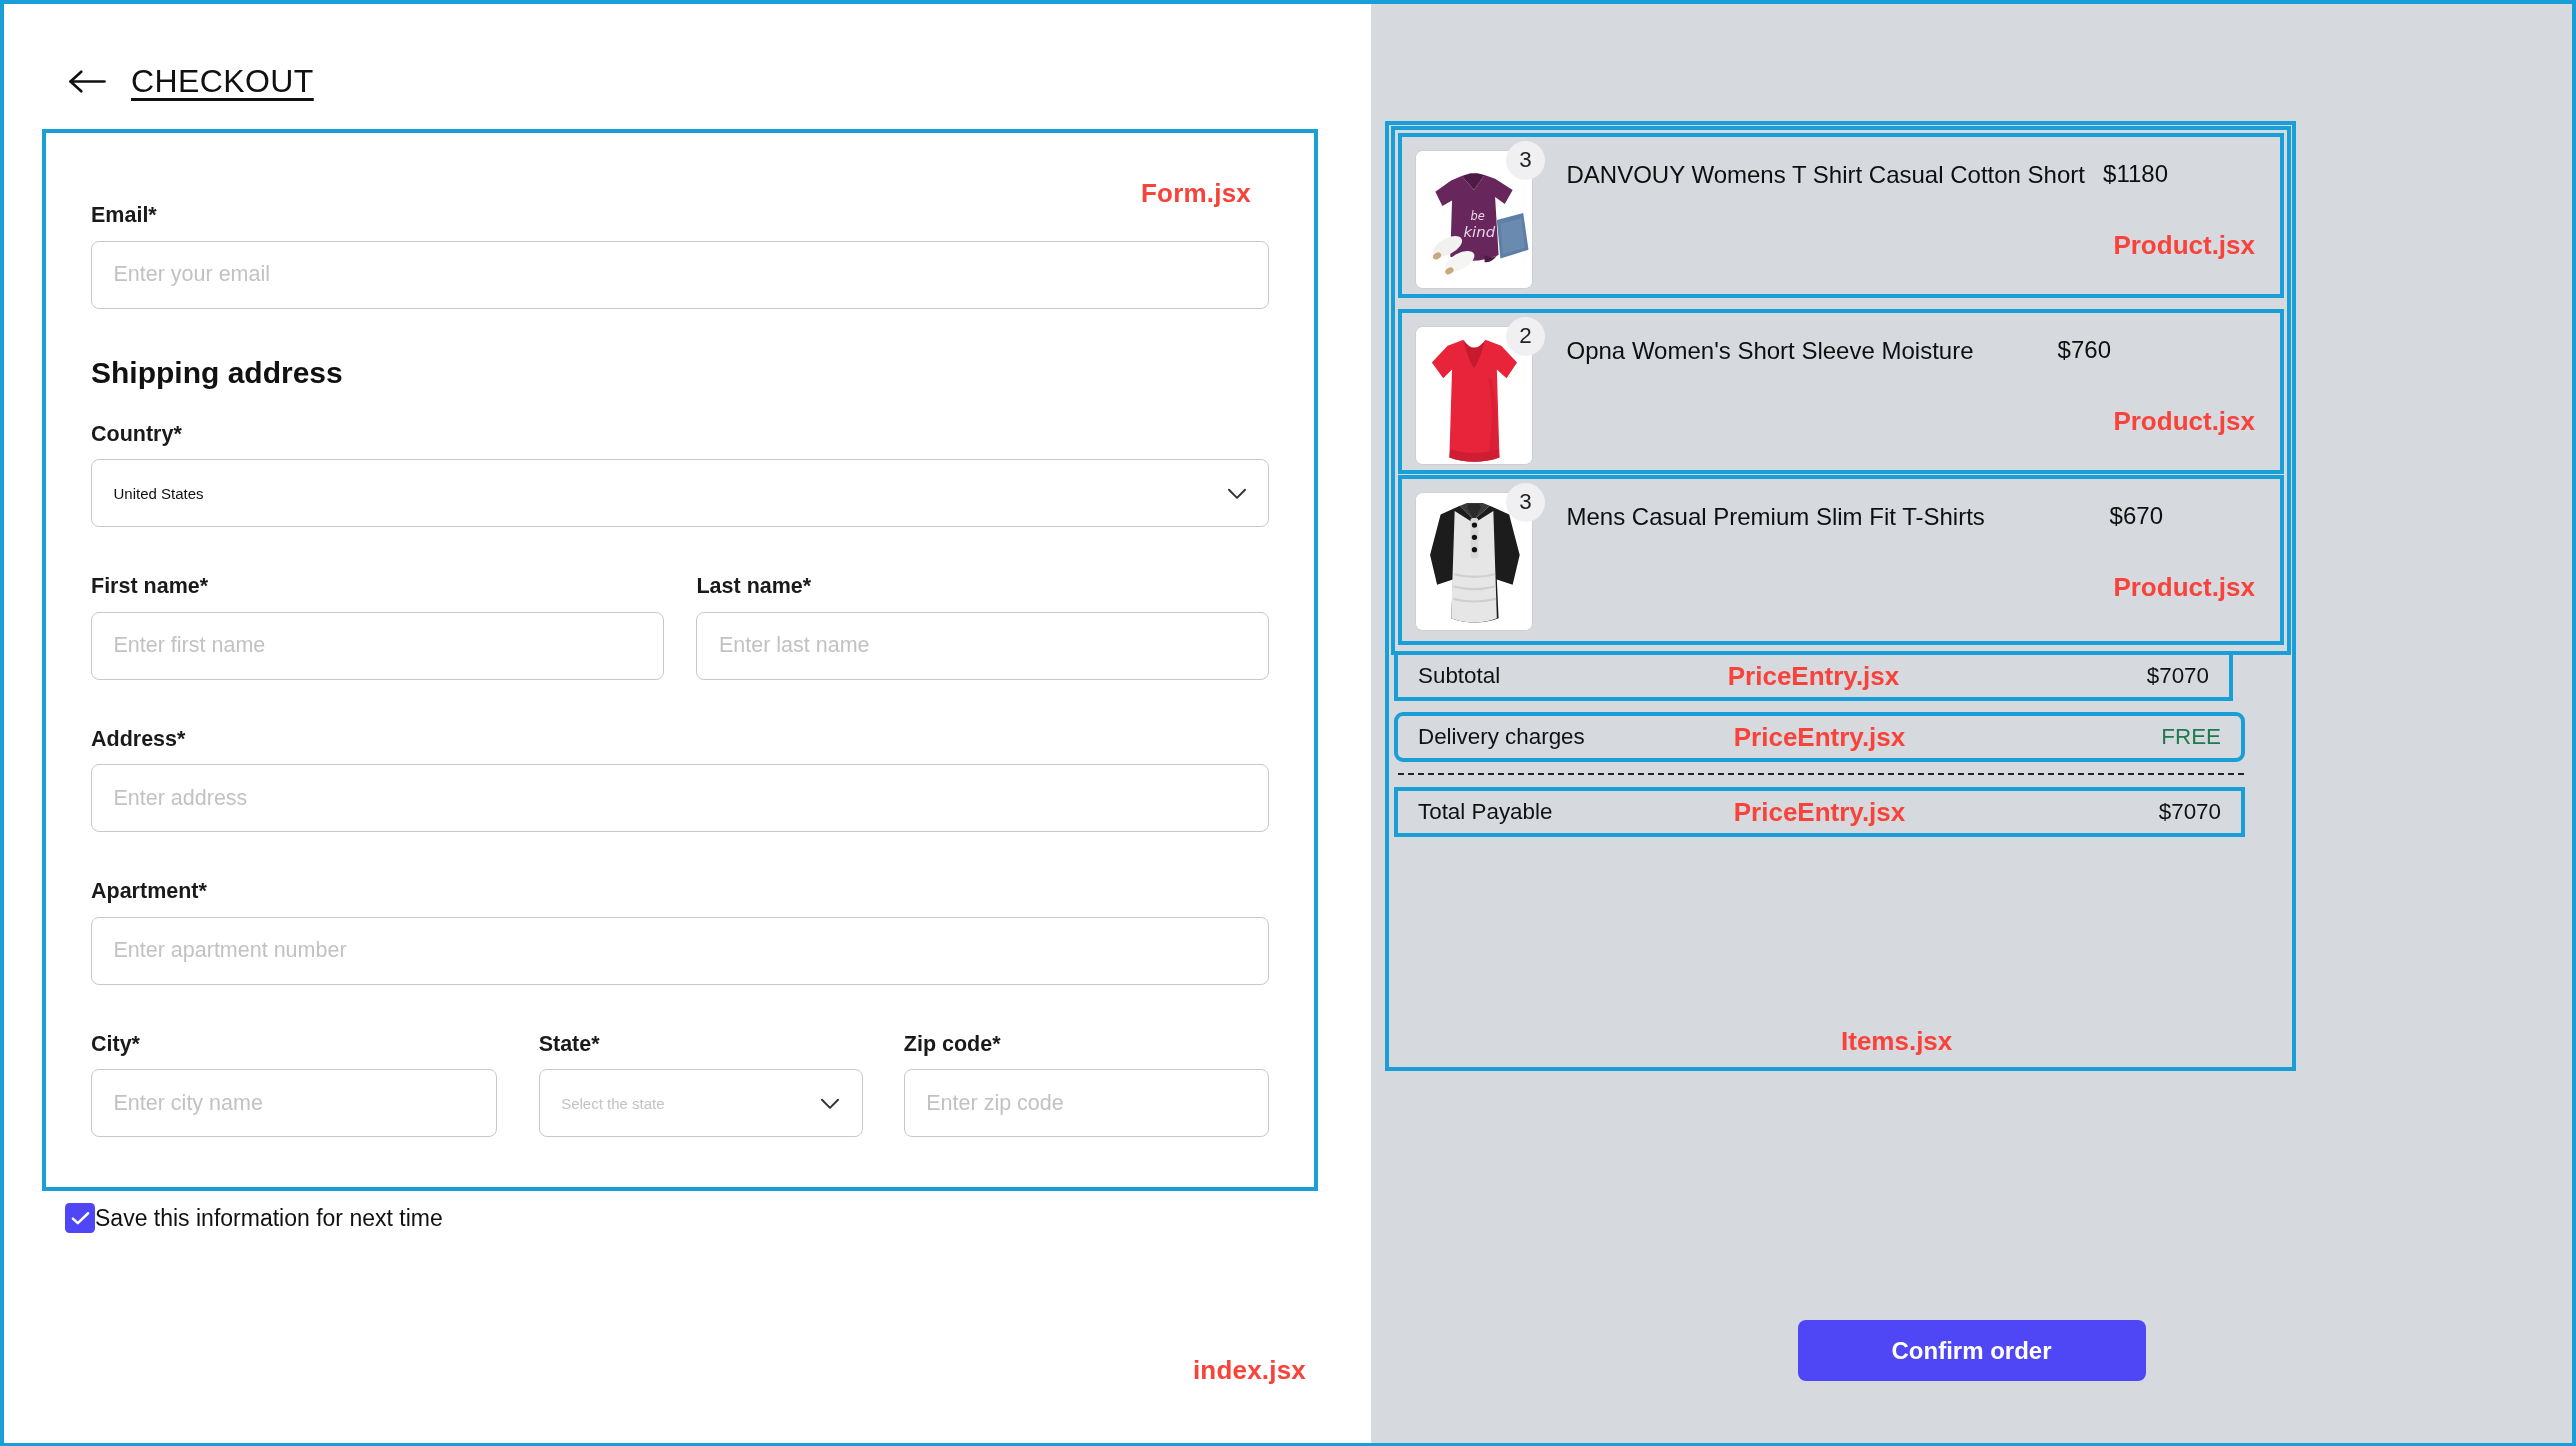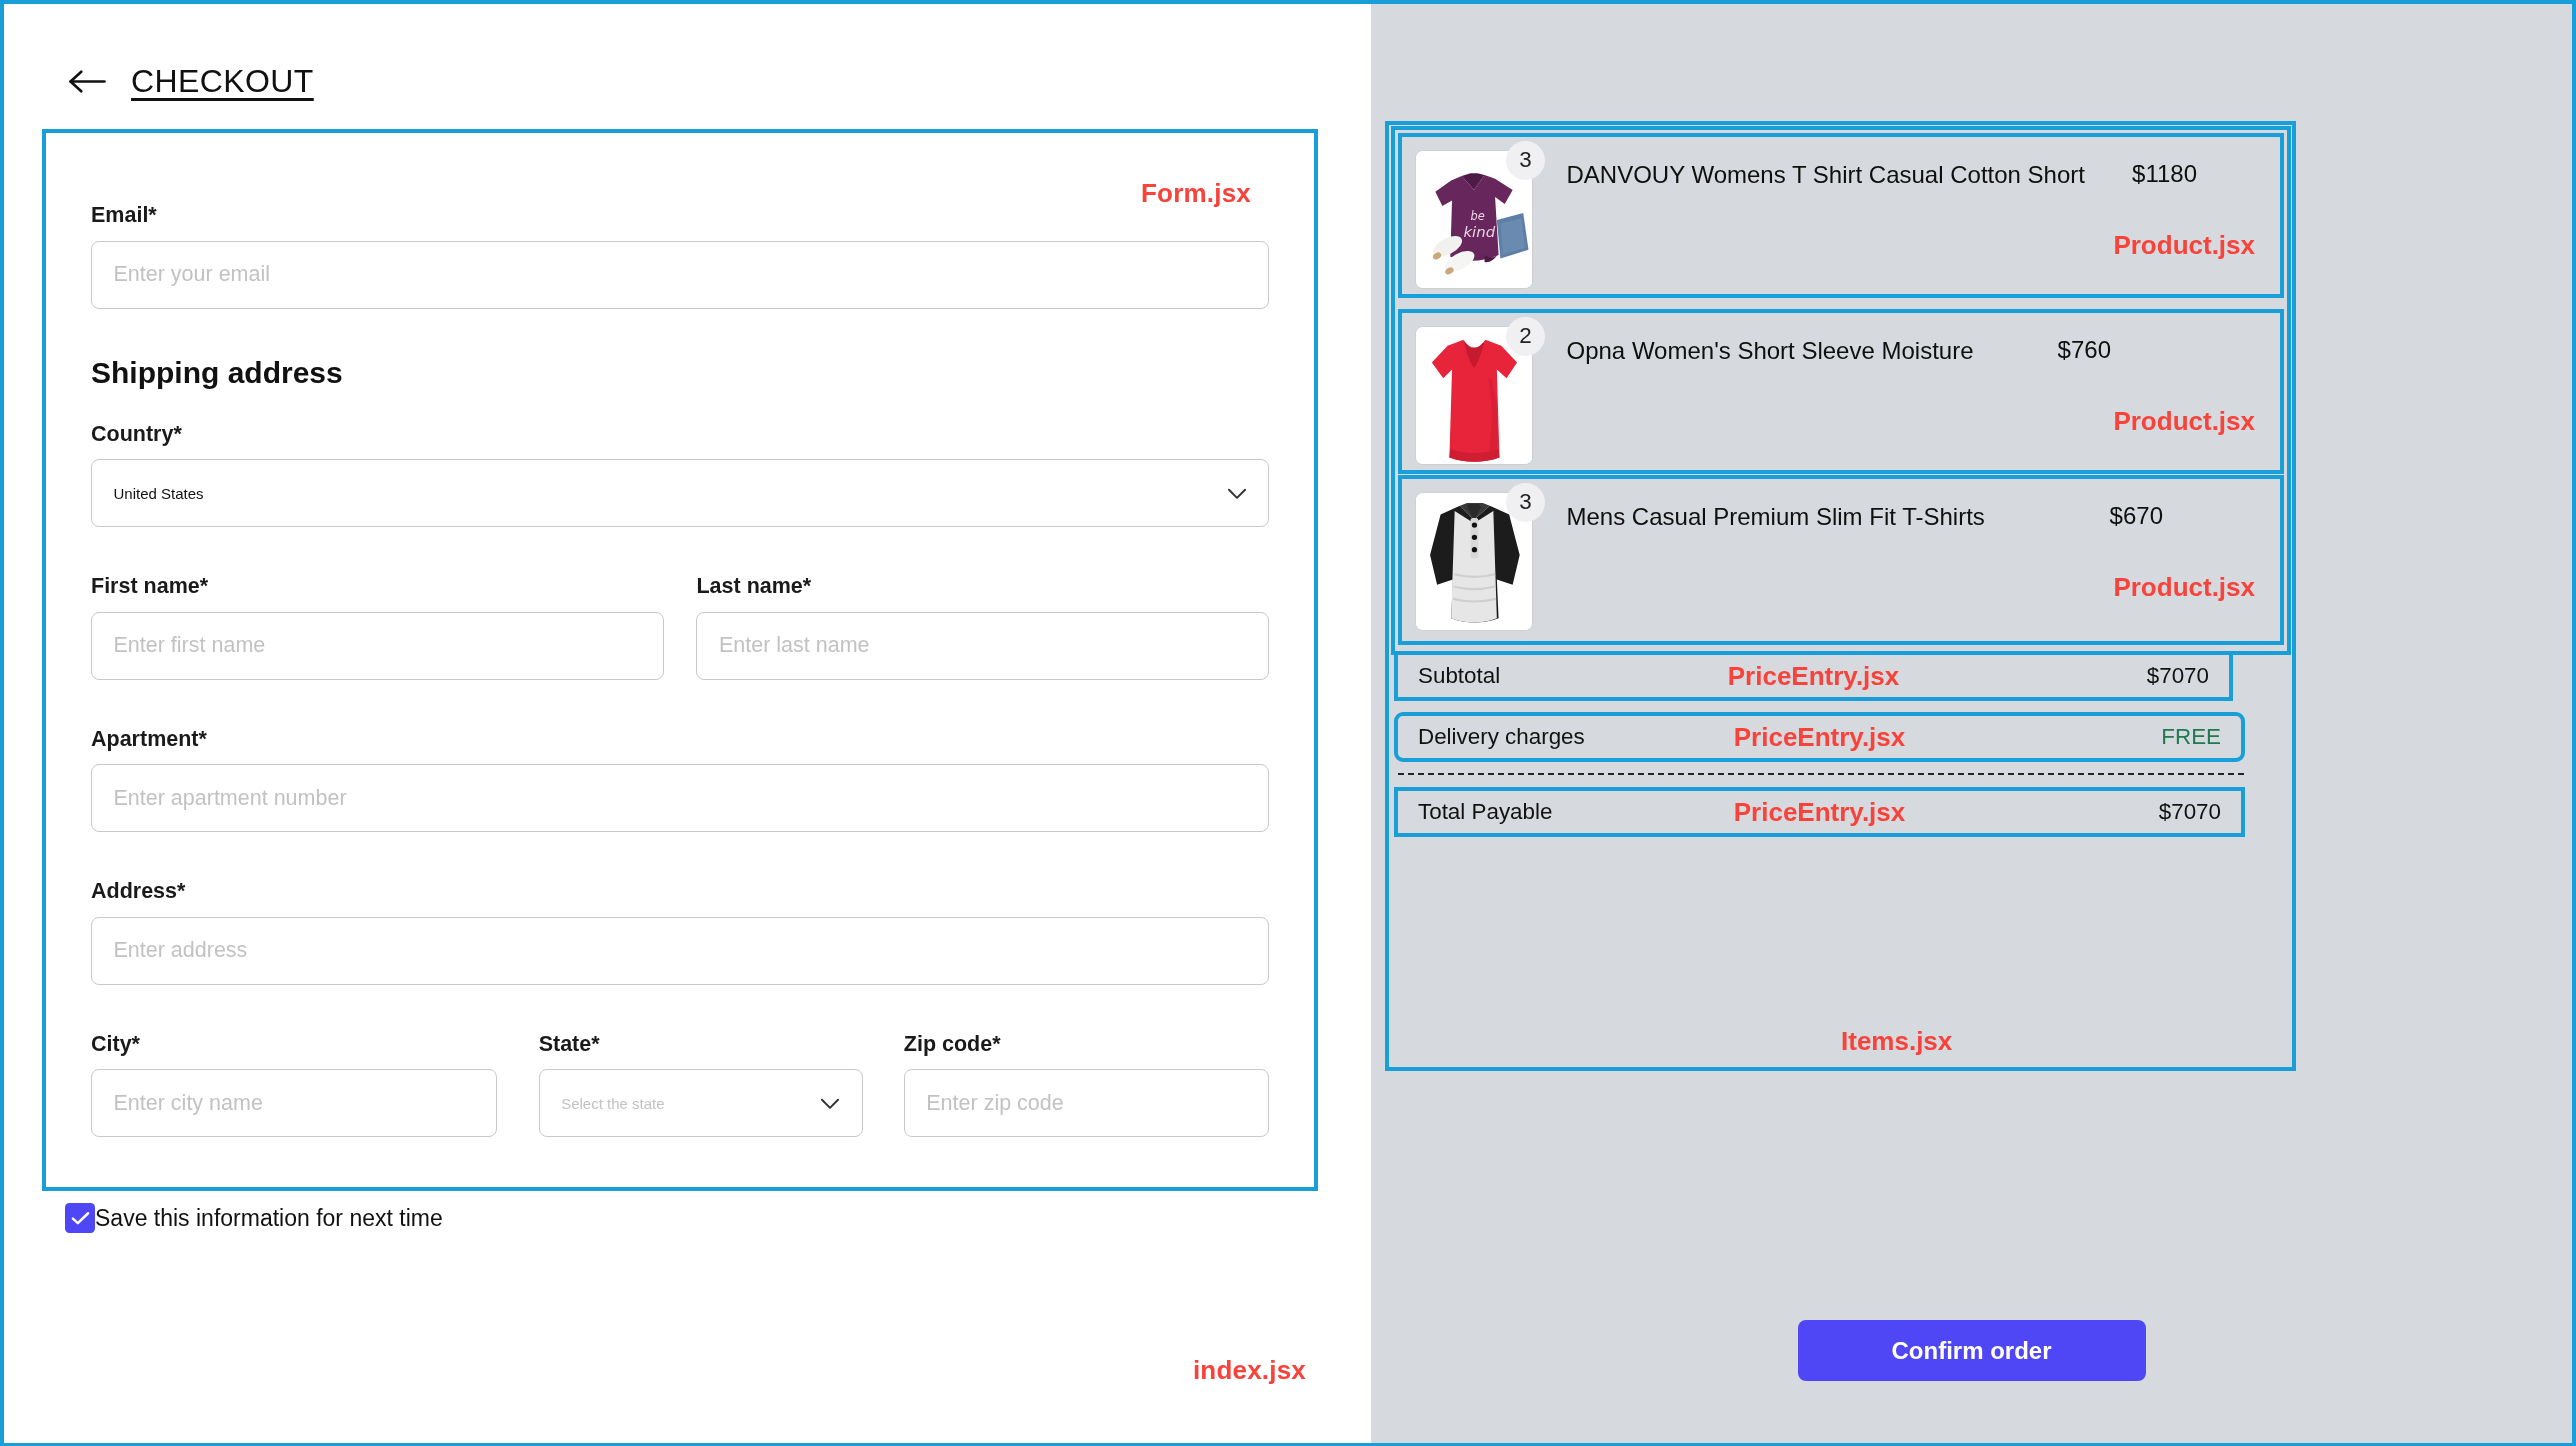--- a/index.html
+++ b/index.html
@@ -240,27 +240,27 @@
               <input class="inp" type="text" placeholder="Enter first name" style="">
             </div>
             <div style="width:2.8%;"></div>
             <div style="width:48.6%;">
               <label class="field-label">Last name*</label>
               <input class="inp" type="text" placeholder="Enter last name" style="">
             </div>
           </div>
 
           <div class="mt-2">
+            <label class="field-label">Address*</label>
+            <input class="inp" type="text" placeholder="Enter address" style="">
+          </div>
+
+          <div class="mt-2">
             <label class="field-label">Apartment*</label>
             <input class="inp" type="text" placeholder="Enter apartment number" style="">
-          </div>
-
-          <div class="mt-2">
-            <label class="field-label">Address*</label>
-            <input class="inp" type="text" placeholder="Enter address" style="">
           </div>
 
           <div class="row mt-2">
             <div style="width:34.5%;">
               <label class="field-label">City*</label>
               <input class="inp" type="text" placeholder="Enter city name" style="">
             </div>
             <div style="width:3.5%;"></div>
             <div style="width:27.5%;">
               <label class="field-label">State*</label>
@@ -316,21 +316,21 @@
             <ellipse cx="36" cy="108" rx="18" ry="9" fill="#f1f1ef" transform="rotate(-28 36 108)"></ellipse>
             <ellipse cx="50" cy="125" rx="18" ry="9" fill="#f5f5f3" transform="rotate(-28 50 125)"></ellipse>
             <ellipse cx="24" cy="119" rx="5" ry="3.5" fill="#c9a87c" transform="rotate(-28 24 119)"></ellipse>
             <ellipse cx="38" cy="136" rx="5" ry="3.5" fill="#c9a87c" transform="rotate(-28 38 136)"></ellipse>
             <path d="M78 118 Q88 124 94 116 Q86 128 78 126 Z" fill="#4e1b46"></path>
           </svg>
         </div>
         <span class="qty-badge">3</span>
       </div>
       <div class="p-name">DANVOUY Womens T Shirt Casual Cotton Short</div>
-      <div class="p-price" style="padding-right:83px;">$1180</div>
+      <div class="p-price" style="padding-right:112px;">$1180</div>
       <span class="annot-prod">Product.jsx</span>
     </div>
 
     <div class="product-card" style="left:27px; top:305px; width:886px; height:165px;">
       <div class="thumb-wrap">
         <div class="thumb">
           <svg viewBox="0 0 132 155" aria-hidden="true">
             <rect width="132" height="155" fill="#fff"></rect>
             <path d="M54 14 L36 21 L18 40 L31 58 L41 48 L38 148 Q66 158 95 148 L92 48 L103 58 L115 40 L97 21 L79 14 L66 40 Z" fill="#e8243b"></path>
             <path d="M54 14 L66 40 L79 14 L72 11 L61 11 Z" fill="#ffffff"></path>

